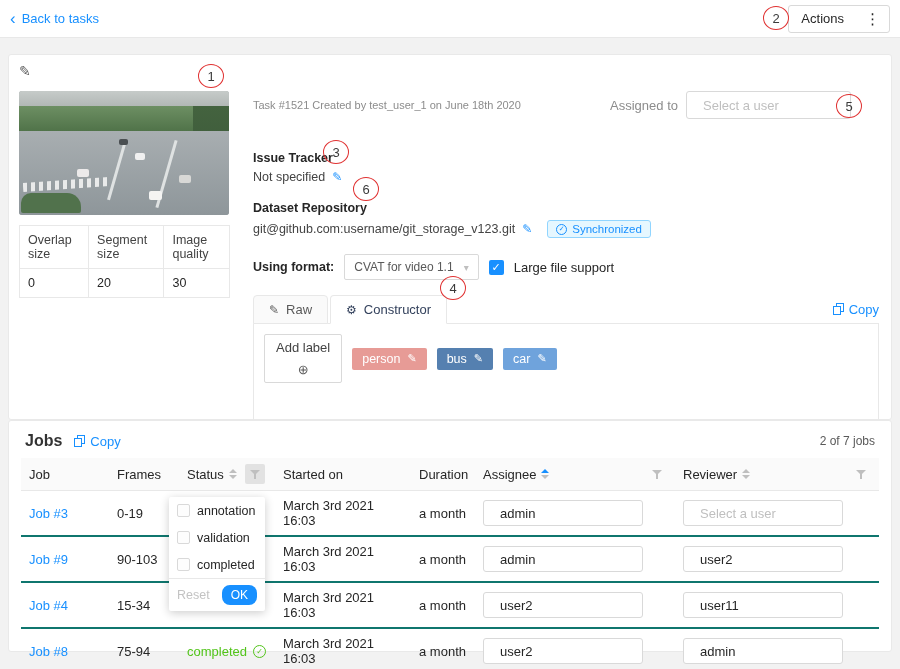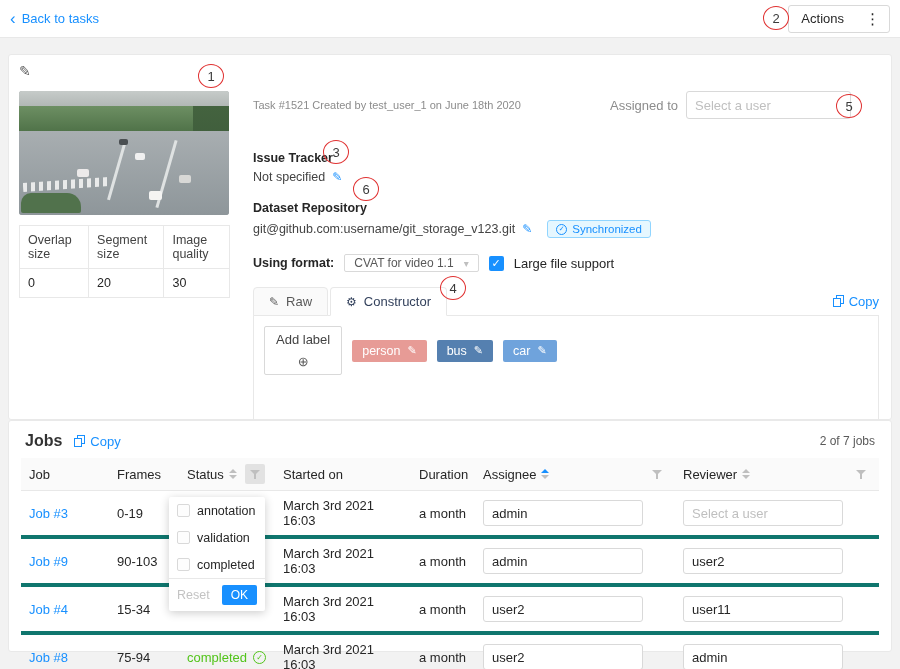--- a/index.html
+++ b/index.html
@@ -52,40 +52,40 @@
   .params { position:absolute; left:10px; top:170px; width:211px; border-collapse:collapse; }
   .params th, .params td { border:1px solid #e8e8e8; font-weight:normal; text-align:left; vertical-align:top; padding:7px 8px; font-size:12.5px; color:#434343; }
   .params td { color:#262626; }
   
   .details { position:absolute; left:244px; top:36px; right:12px; bottom:8px; }
   .meta-row { display:flex; align-items:center; }
   .meta-text { color:#8c8c8c; font-size:11px; }
   .assign-group { margin-left:auto; margin-right:28px; display:flex; align-items:center; gap:8px; }
   .assign-label { color:#8c8c8c; font-size:13px; }
   .text-input {
-    height:28px; border:1px solid #d9d9d9; border-radius:3px; padding:0 8px;
+    height:28px; border:1px solid #d9d9d9; border-radius:3px; padding:0 16px;
     font-size:13px; color:#262626; font-family:"Liberation Sans", sans-serif; background:#fff; outline:none;
   }
   .text-input::placeholder { color:#bfbfbf; }
   .assign-group .text-input { width:165px; }
   .blk-label { font-weight:bold; font-size:12.5px; color:#262626; }
   .issue-block { margin-top:32px; }
   .value-row { margin-top:5px; display:flex; align-items:center; gap:7px; font-size:12.5px; color:#434343; }
   .repo-block { margin-top:17px; }
   .repo-url { font-size:12.5px; color:#434343; }
   .sync-badge {
     display:inline-flex; align-items:center; gap:5px; border:1px solid #91d5ff;
     background:#e6f7ff; color:#1890ff; font-size:11.5px; padding:2px 8px;
     border-radius:3px; margin-left:8px; cursor:pointer;
   }
   .cc { width:11px; height:11px; border-radius:50%; border:1px solid #1890ff; font-size:7px; display:inline-flex; align-items:center; justify-content:center; }
   .format-row { margin-top:16px; display:flex; align-items:center; gap:10px; }
   .format-select {
     display:inline-flex; align-items:center; gap:10px; border:1px solid #d9d9d9;
-    border-radius:2px; height:18px; padding:0 9px; font-size:12px; color:#595959;
+    border-radius:2px; height:26px; padding:0 9px; font-size:12px; color:#595959;
     background:#fff; cursor:pointer;justify-content:center;
   }
   .format-select .caret { color:#bfbfbf; font-size:10px; }
   .cb-checked {
     width:15px; height:15px; background:#1890ff; border-radius:2px; color:#fff;
     font-size:11px; display:inline-flex; align-items:center; justify-content:center; cursor:pointer;
   }
   
   .tabs-row { margin-top:15px; display:flex; align-items:flex-end; position:relative; }
   .tab {
@@ -111,21 +111,21 @@
     padding:4px 10px; font-size:12.5px; color:#fff; cursor:pointer;
   }
   .label-tag .edit-icon { color:#fff; font-size:11px; }
   
   .jobs-header { display:flex; align-items:center; padding:11px 16px 8px 16px; }
   .jobs-title { font-size:16px; font-weight:bold; color:#333; margin-right:12px; }
   .jobs-count { margin-left:auto; font-size:12px; color:#595959; }
   .jobs-table-wrap { padding:0 12px; }
   .jobs-table { width:100%; border-collapse:collapse; table-layout:fixed; }
   .jobs-table th { background:#fafafa; font-weight:normal; text-align:left; font-size:13px; color:#262626; padding:6px 8px; height:30px; border-bottom:1px solid #e8e8e8; }
-  .jobs-table td { padding:7px 8px; height:40px; border-bottom:4px solid #0f766e; font-size:13px; color:#262626; }
+  .jobs-table td { padding:7px 8px; height:40px; border-bottom:2px solid #0f766e; font-size:13px; color:#262626; }
   .th-flex { display:flex; align-items:center; }
   .sorts { display:inline-flex; flex-direction:column; margin-left:5px; }
   .caret-u { width:0; height:0; border-left:4px solid transparent; border-right:4px solid transparent; border-bottom:4px solid #bfbfbf; margin-bottom:2px; }
   .caret-d { width:0; height:0; border-left:4px solid transparent; border-right:4px solid transparent; border-top:4px solid #bfbfbf; }
   .caret-u.active { border-bottom-color:#1890ff; }
   .funnel { position:relative; width:10px; height:11px; display:inline-block; }
   .funnel::before { content:""; position:absolute; left:0; top:1px; border-left:5px solid transparent; border-right:5px solid transparent; border-top:5px solid #bfbfbf; }
   .funnel::after { content:""; position:absolute; left:4px; top:5px; width:2px; height:5px; background:#bfbfbf; }
   .fbox { width:20px; height:20px; border-radius:2px; display:inline-flex; align-items:center; justify-content:center; margin-left:8px; cursor:pointer; }
   .fbox.hl { background:#e2e2e2; }
@@ -136,21 +136,21 @@
   .status-icon { width:13px; height:13px; border-radius:50%; border:1px solid #52c41a; color:#52c41a; font-size:8px; display:inline-flex; align-items:center; justify-content:center; margin-left:6px; }
   
   .filter-menu {
     position:absolute; left:160px; top:76px; width:96px; background:#fff;
     border-radius:2px; box-shadow:0 2px 10px rgba(0,0,0,0.2); z-index:60;
   }
   .fm-item { display:flex; align-items:center; gap:7px; height:27px; padding:0 8px; font-size:12.5px; color:#262626; cursor:pointer; }
   .cb-empty { width:13px; height:13px; border:1px solid #d9d9d9; border-radius:2px; background:#fdfdfd; flex:0 0 auto; cursor:pointer; }
   .fm-footer { display:flex; align-items:center; justify-content:space-between; padding:6px 8px; border-top:1px solid #e8e8e8; }
   .fm-reset { color:#c3c3c3; font-size:12.5px; cursor:default; }
-  .fm-ok { background:#1890ff; color:#fff; border:none; font-size:12px; padding:3px 9px; border-radius:2px; cursor:pointer; font-family:"Liberation Sans", sans-serif; }
+  .fm-ok { background:#1890ff; color:#fff; border:none; font-size:12px; padding:3px 9px; border-radius:8px; cursor:pointer; font-family:"Liberation Sans", sans-serif; }
 </style>
 </head>
 <body>
 
 <div class="page">
 
   <div class="topbar">
     <a class="back-link">
       <span class="chev">‹</span>
       <span>Back to tasks</span>

